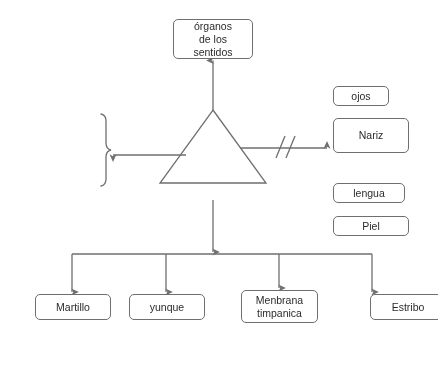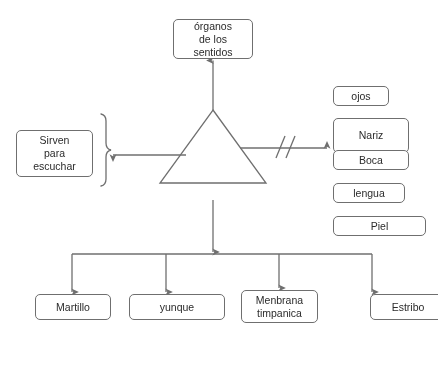--- a/index.html
+++ b/index.html
@@ -82,46 +82,39 @@
     <line x1="166" y1="254" x2="166" y2="292" stroke="#6f6f6f" stroke-width="1.3" marker-end="url(#arrow-down)"></line>
     <line x1="279" y1="254" x2="279" y2="288" stroke="#6f6f6f" stroke-width="1.3" marker-end="url(#arrow-down)"></line>
     <line x1="372" y1="254" x2="372" y2="292" stroke="#6f6f6f" stroke-width="1.3" marker-end="url(#arrow-down)"></line>
   </svg>
 
   <div class="node" style="left:173px; top:19px; width:80px; height:40px;">
     <span>órganos de los
 sentidos</span>
   </div>
 
-  <div class="node" style="left:16px; top:130px; width:77px; height:47px;">
-    <span>Sirven para
-escuchar</span>
-  </div>
 
 
   <div class="node" style="left:333px; top:86px; width:56px; height:20px;">
     <span>ojos</span>
   </div>
   <div class="node" style="left:333px; top:118px; width:76px; height:35px;justify-content:center;">
     <span>Nariz</span>
   </div>
-  <div class="node" style="left:333px; top:150px; width:76px; height:20px;">
-    <span>Boca</span>
-  </div>
   <div class="node" style="left:333px; top:183px; width:72px; height:20px;">
     <span>lengua</span>
   </div>
-  <div class="node" style="left:333px; top:216px; width:93px; height:20px;">
+  <div class="node" style="left:333px; top:216px; width:76px; height:20px;">
     <span>Piel</span>
   </div>
 
   <div class="node" style="left:35px; top:294px; width:76px; height:26px;">
     <span>Martillo</span>
   </div>
-  <div class="node" style="left:129px; top:294px; width:96px; height:26px;">
+  <div class="node" style="left:129px; top:294px; width:76px; height:26px;">
     <span>yunque</span>
   </div>
   <div class="node" style="left:241px; top:290px; width:77px; height:33px;">
     <span>Menbrana
 timpanica</span>
   </div>
   <div class="node" style="left:334px; top:294px; width:76px; height:26px;margin-left:36px;">
     <span>Estribo</span>
   </div>
 

